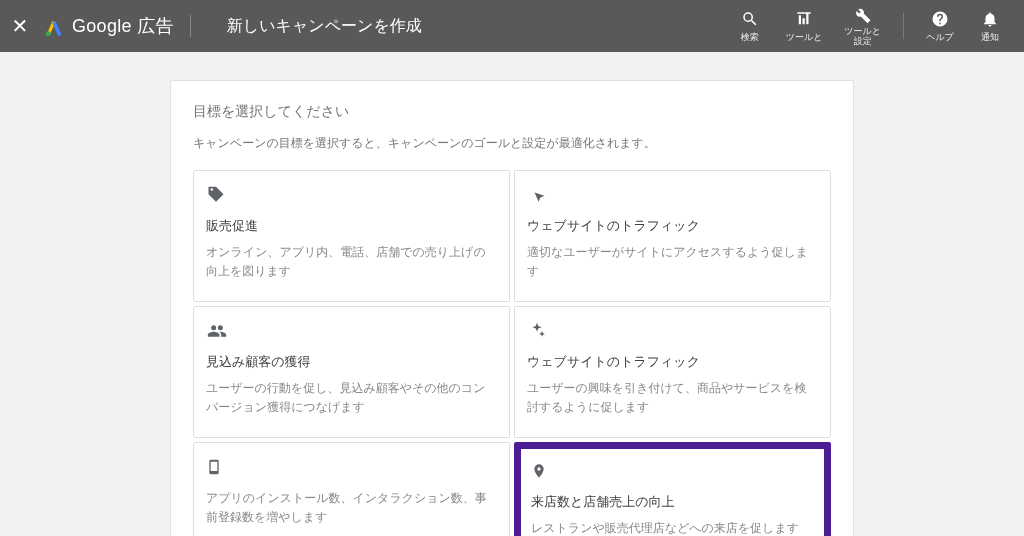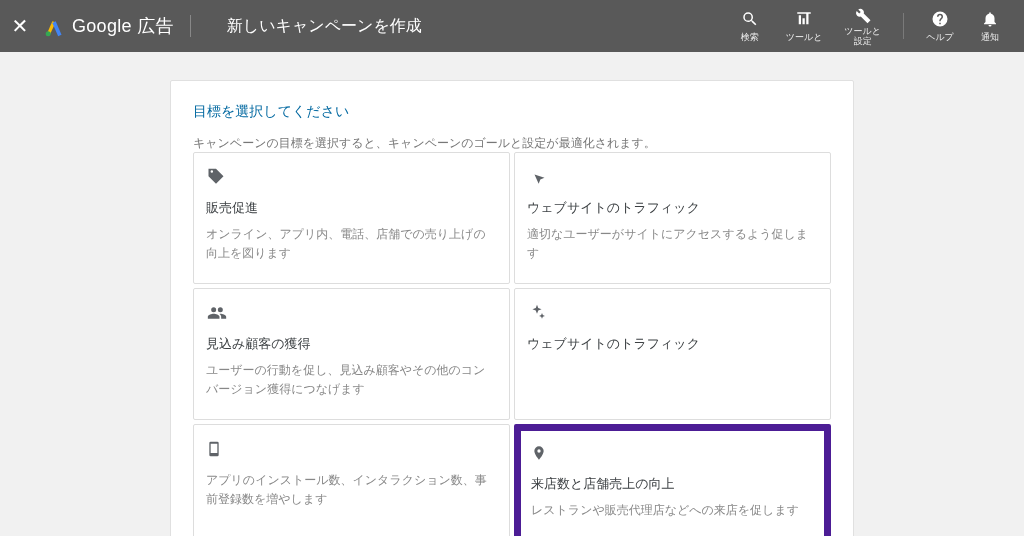--- a/index.html
+++ b/index.html
@@ -87,26 +87,27 @@
     }
     .main {
       margin: 28px 170px 0 170px;
       background: #fff;
       border: 1px solid #e0e0e0;
       border-radius: 2px;
       padding: 22px 22px 18px 22px;
     }
     .section-title {
       font-size: 14px;
-      color: #0369a1;
+      color: #737373;
       margin-bottom: 14px;
     }
     .section-sub {
       font-size: 12px;
       color: #777;
+      margin-bottom: 18px;
     }
     .cards {
       display: grid;
       grid-template-columns: repeat(2, 1fr);
       gap: 4px;
     }
     .card {
       border: 1px solid #ddd;
       border-radius: 2px;
       padding: 14px 12px 14px 12px;
@@ -228,20 +229,21 @@
       <div class="card-title">見込み顧客の獲得</div>
       <div class="card-desc">ユーザーの行動を促し、見込み顧客やその他のコンバージョン獲得につなげます</div>
     </div>
     <div class="card">
       <div class="card-icon">
         <svg width="20" height="20" viewBox="0 0 24 24">
             <path d="M12 2l1.5 4 4 1.5-4 1.5L12 13l-1.5-4-4-1.5 4-1.5L12 2zm6 10l1 2.5 2.5 1-2.5 1L18 19l-1-2.5-2.5-1 2.5-1L18 12z"></path>
           </svg>
       </div>
       <div class="card-title">ウェブサイトのトラフィック</div>
+      <div class="card-desc">ユーザーの興味を引き付けて、商品やサービスを検討するように促します</div>
     </div>
 
     <div class="card">
       <div class="card-icon">
         <svg width="16" height="20" viewBox="0 0 24 24">
             <path d="M7 1h10a2 2 0 012 2v18a2 2 0 01-2 2H7a2 2 0 01-2-2V3a2 2 0 012-2zm0 3v14h10V4H7zm5 17a1 1 0 110-2 1 1 0 010 2z"></path>
           </svg>
       </div>
       <div class="card-desc">アプリのインストール数、インタラクション数、事前登録数を増やします</div>
     </div>

